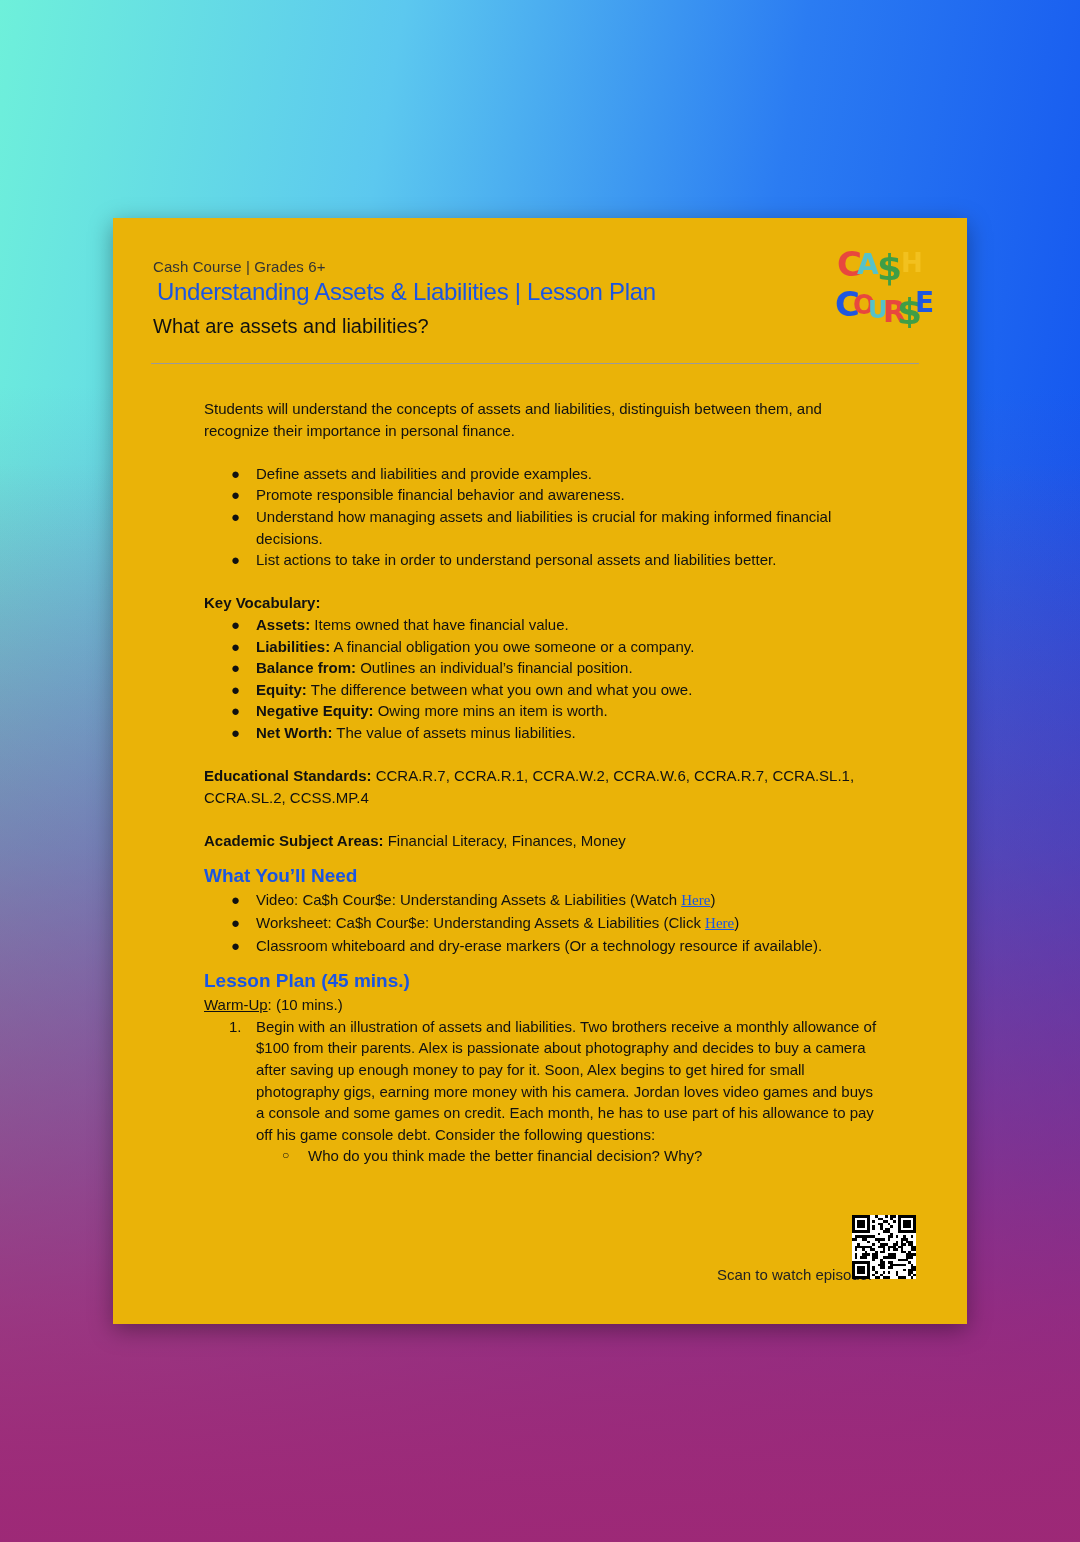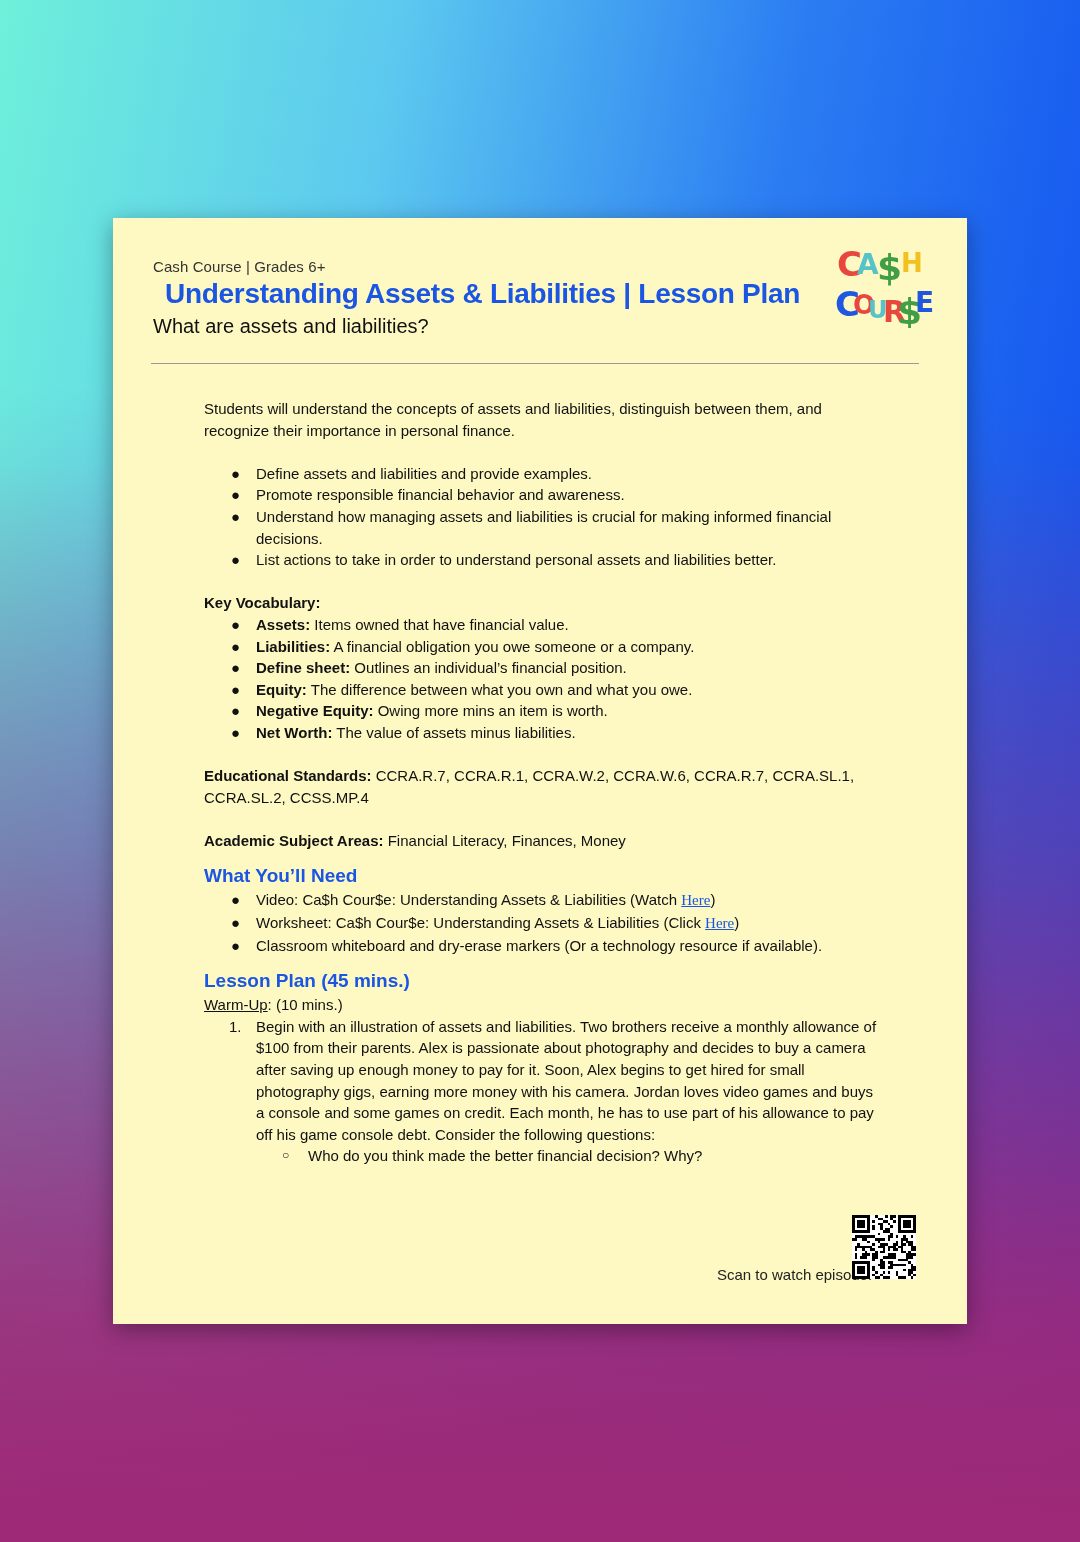--- a/index.html
+++ b/index.html
@@ -9,30 +9,30 @@
     background:
       linear-gradient(180deg, rgba(0,0,0,0) 0%, rgba(0,0,0,0) 30%, rgba(150,40,120,0.55) 75%, rgba(154,42,120,0.95) 100%),
       linear-gradient(100deg, #6ef0da 0%, #5cc8ef 30%, #2b7cf2 60%, #0a45ee 100%);
   }
   .bg-bottom {
     position: absolute; left: 0; top: 0; width: 1080px; height: 1542px;
     background: linear-gradient(180deg, rgba(0,0,0,0) 0%, rgba(0,0,0,0) 25%, rgba(120,60,150,0.35) 55%, rgba(160,40,120,0.7) 85%, rgba(158,40,118,0.9) 100%);
   }
   .card {
     position: absolute; left: 113px; top: 218px; width: 854px; height: 1106px;
-    background: #fef9c3;
+    background: #eab308;
     box-shadow: 0 6px 22px rgba(0,0,0,0.35);
   }
   .eyebrow {
     position: absolute; left: 40px; top: 40px;
     font-size: 15px; color: #333; letter-spacing: 0.1px;
   }
   .title {
-    position: absolute; left: 52px; top: 60px;
-    font-size: 28px; font-weight: bold; color: #1a55e3; letter-spacing: -0.3px;
+    position: absolute; left: 44px; top: 60px;
+    font-size: 24px; font-weight: normal; color: #1a55e3; letter-spacing: -0.3px;
   }
   .subtitle {
     position: absolute; left: 40px; top: 97px;
     font-size: 20px; color: #111; text-align: center;
   }
   .divider {
     position: absolute; left: 38px; top: 145px; width: 768px; height: 0;
     border-top: 1.5px solid #9a9a9a;
   }
   .logo {
@@ -106,21 +106,21 @@
       <li><span class="dot">●</span><span>Promote responsible financial behavior and awareness.</span></li>
       <li><span class="dot">●</span><span>Understand how managing assets and liabilities is crucial for making informed financial decisions.</span></li>
       <li><span class="dot">●</span><span>List actions to take in order to understand personal assets and liabilities better.</span></li>
     </ul>
     <div class="gap"></div>
 
     <p class="bold">Key Vocabulary:</p>
     <ul class="bul">
       <li><span class="dot">●</span><span class="bold">Assets:</span><span> Items owned that have financial value.</span></li>
       <li><span class="dot">●</span><span class="bold">Liabilities:</span><span> A financial obligation you owe someone or a company.</span></li>
-      <li><span class="dot">●</span><span class="bold">Define sheet:</span><span> Outlines an individual’s financial position.</span></li>
+      <li><span class="dot">●</span><span class="bold">Balance from:</span><span> Outlines an individual’s financial position.</span></li>
       <li><span class="dot">●</span><span class="bold">Equity:</span><span> The difference between what you own and what you owe.</span></li>
       <li><span class="dot">●</span><span class="bold">Negative Equity:</span><span> Owing more mins an item is worth.</span></li>
       <li><span class="dot">●</span><span class="bold">Net Worth:</span><span> The value of assets minus liabilities.</span></li>
     </ul>
     <div class="gap"></div>
 
     <p><span class="bold">Educational Standards:</span><span> CCRA.R.7, CCRA.R.1, CCRA.W.2, CCRA.W.6, CCRA.R.7, CCRA.SL.1, CCRA.SL.2, CCSS.MP.4</span></p>
     <div class="gap"></div>
 
     <p><span class="bold">Academic Subject Areas:</span><span> Financial Literacy, Finances, Money</span></p>

